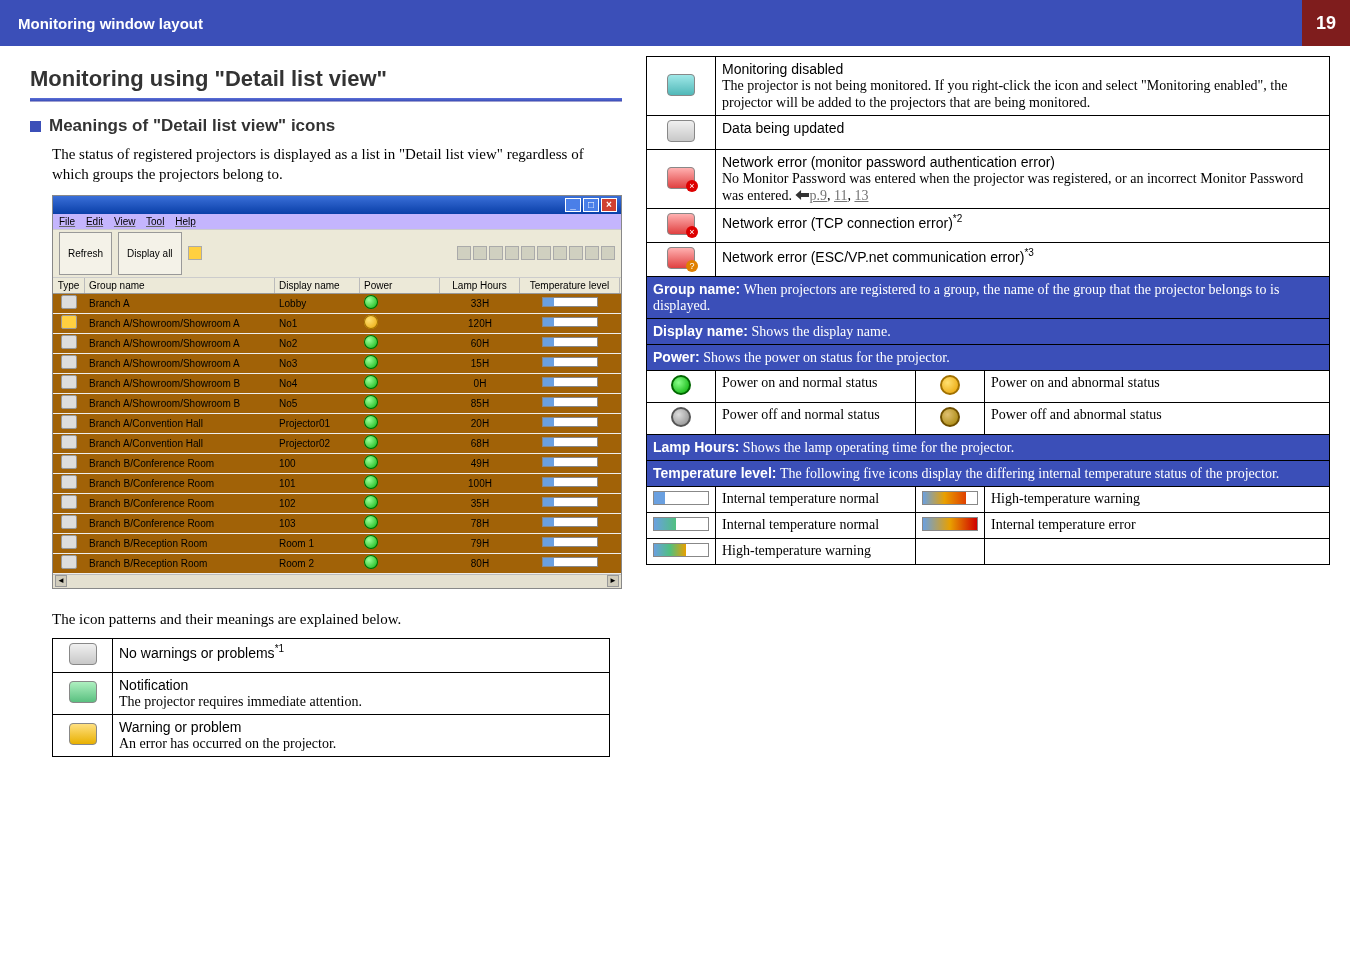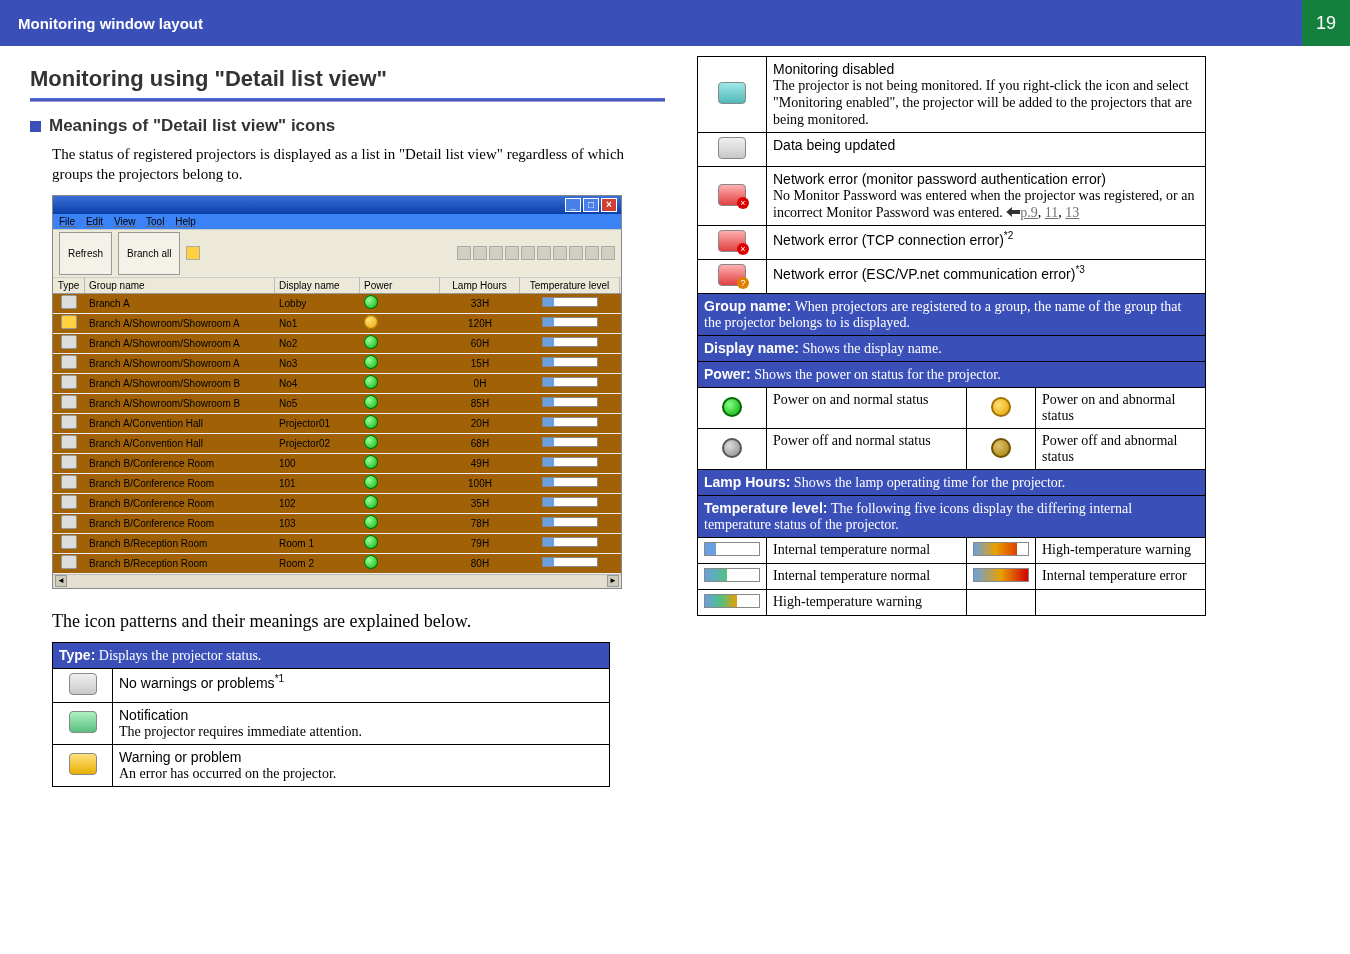--- a/index.html
+++ b/index.html
@@ -1,29 +1,29 @@
 <!DOCTYPE html>
 <html><head>
 <meta charset="utf-8">
 <style>
 * { box-sizing: border-box; margin: 0; padding: 0; }
 body { font-family: Arial, Helvetica, sans-serif; background: #fff; width: 1350px; height: 954px; position: relative; color: #000; }
 .header-bar { background: #3b4fb8; color: #fff; display: flex; align-items: center; justify-content: space-between; padding: 10px 18px; font-size: 15px; font-weight: bold; gap: 33px; }
-.page-num { background: #15803d; color: #fff; width: 48px; height: 46px; display: flex; align-items: center; justify-content: center; font-size: 18px; font-weight: normal; margin-top:-10px; margin-right: -18px; margin-bottom: -10px;}
+.page-num { background: #7f1d1d; color: #fff; width: 48px; height: 46px; display: flex; align-items: center; justify-content: center; font-size: 18px; font-weight: bold; margin-top:-10px; margin-right: -18px; margin-bottom: -10px;}
 .content { display: flex; gap: 20px; padding: 10px 30px; }
 .col { flex: 1; }
 .section-title { font-size: 22px; font-weight: bold; color: #333; margin: 10px 0 6px; }
 .title-underline { height: 4px; background: linear-gradient(#5b6fd8, #3b4fb8); margin-bottom: 10px; border-bottom: 1px solid #a0a0d0;}
 .subsection { display: flex; align-items: center; gap: 8px; margin: 14px 0 8px; }
 .subsection .sq { width: 11px; height: 11px; background: #3b4fb8; }
 .subsection h3 { font-size: 17px; font-weight: bold; color: #333; }
 .body-text { font-family: Georgia, 'Times New Roman', serif; font-size: 15px; margin: 6px 0 10px 22px; line-height: 1.35; }
 .screenshot { margin-left: 22px; width: 570px; border: 1px solid #888; background: #ece9d8; }
 .ss-titlebar { background: linear-gradient(#3a6fd8,#0a3fa8); color: #fff; font-size: 10px; padding: 2px 4px; display: flex; justify-content: space-between; align-items: center; }
-.ss-menu { background: #3b82f6; font-size: 10px; padding: 2px 6px; border-bottom: 1px solid #ccc; }
+.ss-menu { background: #c4b5fd; font-size: 10px; padding: 2px 6px; border-bottom: 1px solid #ccc; }
 .ss-menu span { margin-right: 8px; text-decoration: underline; text-decoration-color: #666;}
 .ss-toolbar { background: #ece9d8; display: flex; align-items: center; padding: 2px 6px; font-size: 10px; gap: 6px; border-bottom: 1px solid #ccc; }
 .ss-btn { border: 1px solid #999; background: #f4f2e8; padding: 15px 8px; font-size: 10px; }
 .ss-icons-right { margin-left: auto; display: flex; gap: 2px; }
 .ss-ico { width: 14px; height: 14px; background: #d0d0c0; border: 1px solid #aaa; }
 .ss-colhead { background: #ece9d8; display: flex; font-size: 10px; border-bottom: 1px solid #999; }
 .ss-colhead > div { border-right: 1px solid #bbb; padding: 2px 4px; }
 .ss-rows { background: #a16207; }
 .ss-row { display: flex; font-size: 10px; border-bottom: 1px solid #eee; align-items: center; height: 20px; }
 .ss-row > div { padding: 1px 4px; }
@@ -34,21 +34,21 @@
 .c-lamp { width: 80px; text-align: center; }
 .c-temp { width: 100px; text-align: center; }
 .type-ico { display:inline-block; width:16px; height:14px; background:#ddd; border:1px solid #999; border-radius:2px; position:relative;}
 .type-ico.warn { background: #ffd040; }
 .power-dot { display:inline-block; width:14px; height:14px; border-radius:50%; background: radial-gradient(circle at 35% 35%, #9f9, #0a0); box-shadow: 0 0 0 1px #060 inset; }
 .power-dot.warn2 { background: radial-gradient(circle at 35% 35%, #ffe070, #e8a000); box-shadow: 0 0 0 1px #a07000 inset; }
 .temp-bar { display:inline-block; width: 56px; height: 10px; border:1px solid #888; background: #fff; position: relative; }
 .temp-bar::before { content:''; position:absolute; left:0; top:0; bottom:0; width: 20%; background: #6aa0e0; }
 .scrollbar-strip { height: 14px; background: #e4e0d0; display:flex; justify-content:space-between; padding:0 2px; align-items:center; border-top:1px solid #bbb;}
 .sb-arrow { width:12px; height:12px; background:#d0ccbc; border:1px solid #999; font-size:8px; line-height:10px; text-align:center;}
-.caption { font-family: Georgia, 'Times New Roman', serif; font-size: 18px; margin: 22px 0 10px 22px; }
+.caption { font-family: Georgia, 'Times New Roman', serif; font-size: 15px; margin: 22px 0 10px 22px; }
 table.info { border-collapse: collapse; width: 558px; margin-left: 22px; font-size: 14px; }
 table.info td { border: 1px solid #000; padding: 4px 6px; vertical-align: top; }
 table.info tr.hrow td { background: #3b4fb8; color: #fff; font-family: Georgia, serif; }
 table.info tr.hrow td b { font-family: Arial, sans-serif; }
 .serif { font-family: Georgia, 'Times New Roman', serif; }
 .icon-cell { width: 60px; text-align: center; vertical-align: middle !important; }
 .proj-icon { display:inline-block; width:28px; height:22px; border:1px solid #888; border-radius:4px; background: linear-gradient(#f0f0f0,#c8c8c8); position:relative;}
 .proj-icon.green { background: linear-gradient(#aef0c0,#5ac080); }
 .proj-icon.yellow { background: linear-gradient(#ffe080,#e8b000); }
 .proj-icon.teal { background: linear-gradient(#a0e8e8,#50b8b8); }
@@ -56,21 +56,21 @@
 .proj-icon .x { position:absolute; right:-4px; bottom:-4px; width:12px; height:12px; background:#d00; color:#fff; border-radius:50%; font-size:9px; line-height:12px; text-align:center; }
 .proj-icon .q { position:absolute; right:-4px; bottom:-4px; width:12px; height:12px; background:#e08000; color:#fff; border-radius:50%; font-size:9px; line-height:12px; text-align:center; }
 .link { color: #737373; text-decoration: underline; cursor: pointer; }
 .hand { display:inline-block; width:14px; height:10px; background:#333; clip-path: polygon(0 50%, 40% 0, 40% 30%, 100% 30%, 100% 70%, 40% 70%, 40% 100%);}
 .pstat { display:inline-block; width:20px; height:20px; border:2px solid #060; border-radius:50%; background: radial-gradient(circle at 35% 35%, #8f8, #0a0);}
 .pstat.off { background: radial-gradient(circle at 35% 35%, #ddd, #888); border-color:#555;}
 .pstat.ab-on { background: radial-gradient(circle at 35% 35%, #ffe070, #e8a000); border-color:#a07000;}
 .pstat.ab-off { background: radial-gradient(circle at 35% 35%, #e0c070, #a08000); border-color:#705000;}
 .tbar { display:inline-block; width: 56px; height: 14px; border:1px solid #888; background: #fff; position: relative; }
 .tbar i { position:absolute; top:0; bottom:0; left:0; }
-.col-right table.info { margin-left: 12px; width: 509px; }
+.col-right table.info { margin-left: 4px; width: 684px; }
 sup { font-size: 10px; }
 .win-btns { display:flex; gap:2px;}
 .win-btn { width:16px; height:14px; background:#4a7fe8; border:1px solid #fff; color:#fff; font-size:10px; line-height:12px; text-align:center; font-weight:bold;}
 .win-btn.close { background:#d04030; }
 </style>
 </head>
 <body>
 
 <div class="header-bar">
   <span>Monitoring window layout</span>
@@ -99,21 +99,21 @@
     </div>
     <div class="ss-menu">
       <span>File</span>
       <span>Edit</span>
       <span>View</span>
       <span>Tool</span>
       <span>Help</span>
     </div>
     <div class="ss-toolbar">
       <span class="ss-btn">Refresh</span>
-      <span class="ss-btn">Branch all</span>
+      <span class="ss-btn">Display all</span>
       <span class="ss-ico" style="background:#ffd040"></span>
       <div class="ss-icons-right">
         <span class="ss-ico"></span>
         <span class="ss-ico"></span>
         <span class="ss-ico"></span>
         <span class="ss-ico"></span>
         <span class="ss-ico"></span>
         <span class="ss-ico"></span>
         <span class="ss-ico"></span>
         <span class="ss-ico"></span>
@@ -246,23 +246,20 @@
     <div class="scrollbar-strip">
       <span class="sb-arrow">◄</span>
       <span class="sb-arrow">►</span>
     </div>
   </div>
 
   <p class="caption">The icon patterns and their meanings are explained below.</p>
 
   <table class="info">
     <tbody>
-          <tr class="hrow">
-            <td colspan="2"><b>Type:</b> <span class="serif">Displays the projector status.</span></td>
-          </tr>
     <tr>
       <td class="icon-cell"><span class="proj-icon"></span></td>
       <td><span>No warnings or problems</span><sup>*1</sup></td>
     </tr>
     <tr>
       <td class="icon-cell"><span class="proj-icon green"></span></td>
       <td><span>Notification</span><br><span class="serif">The projector requires immediate attention.</span></td>
     </tr>
     <tr>
       <td class="icon-cell"><span class="proj-icon yellow"></span></td>

